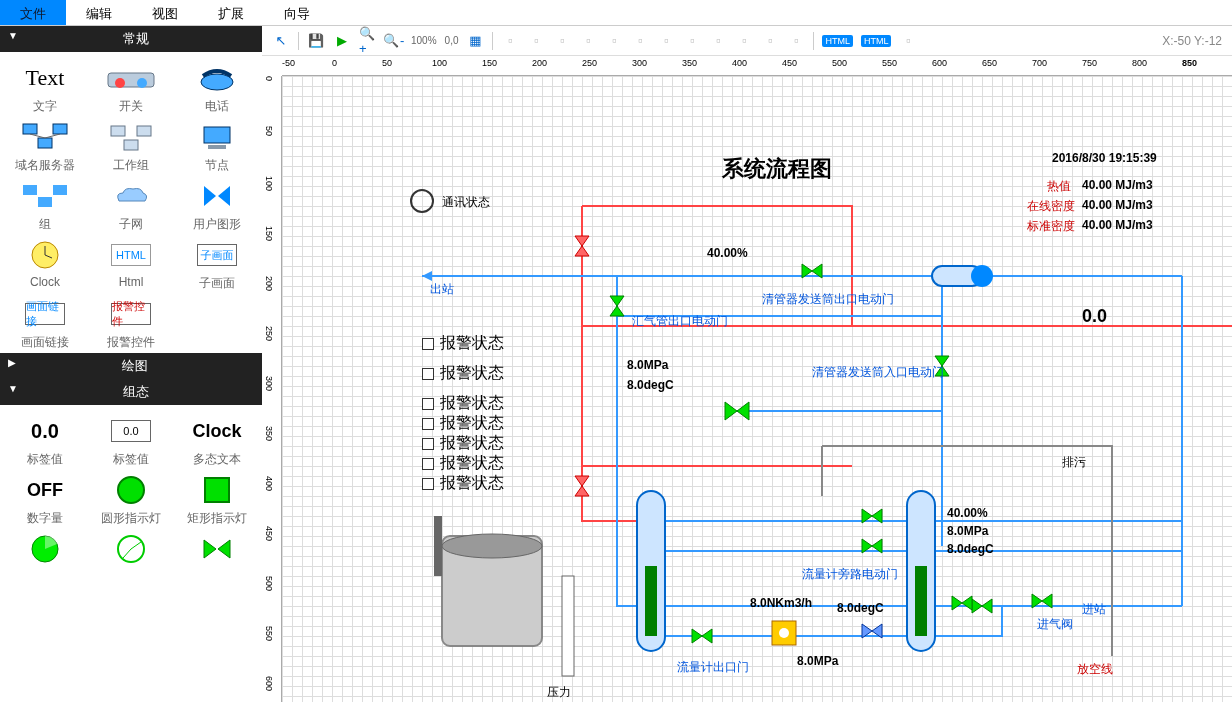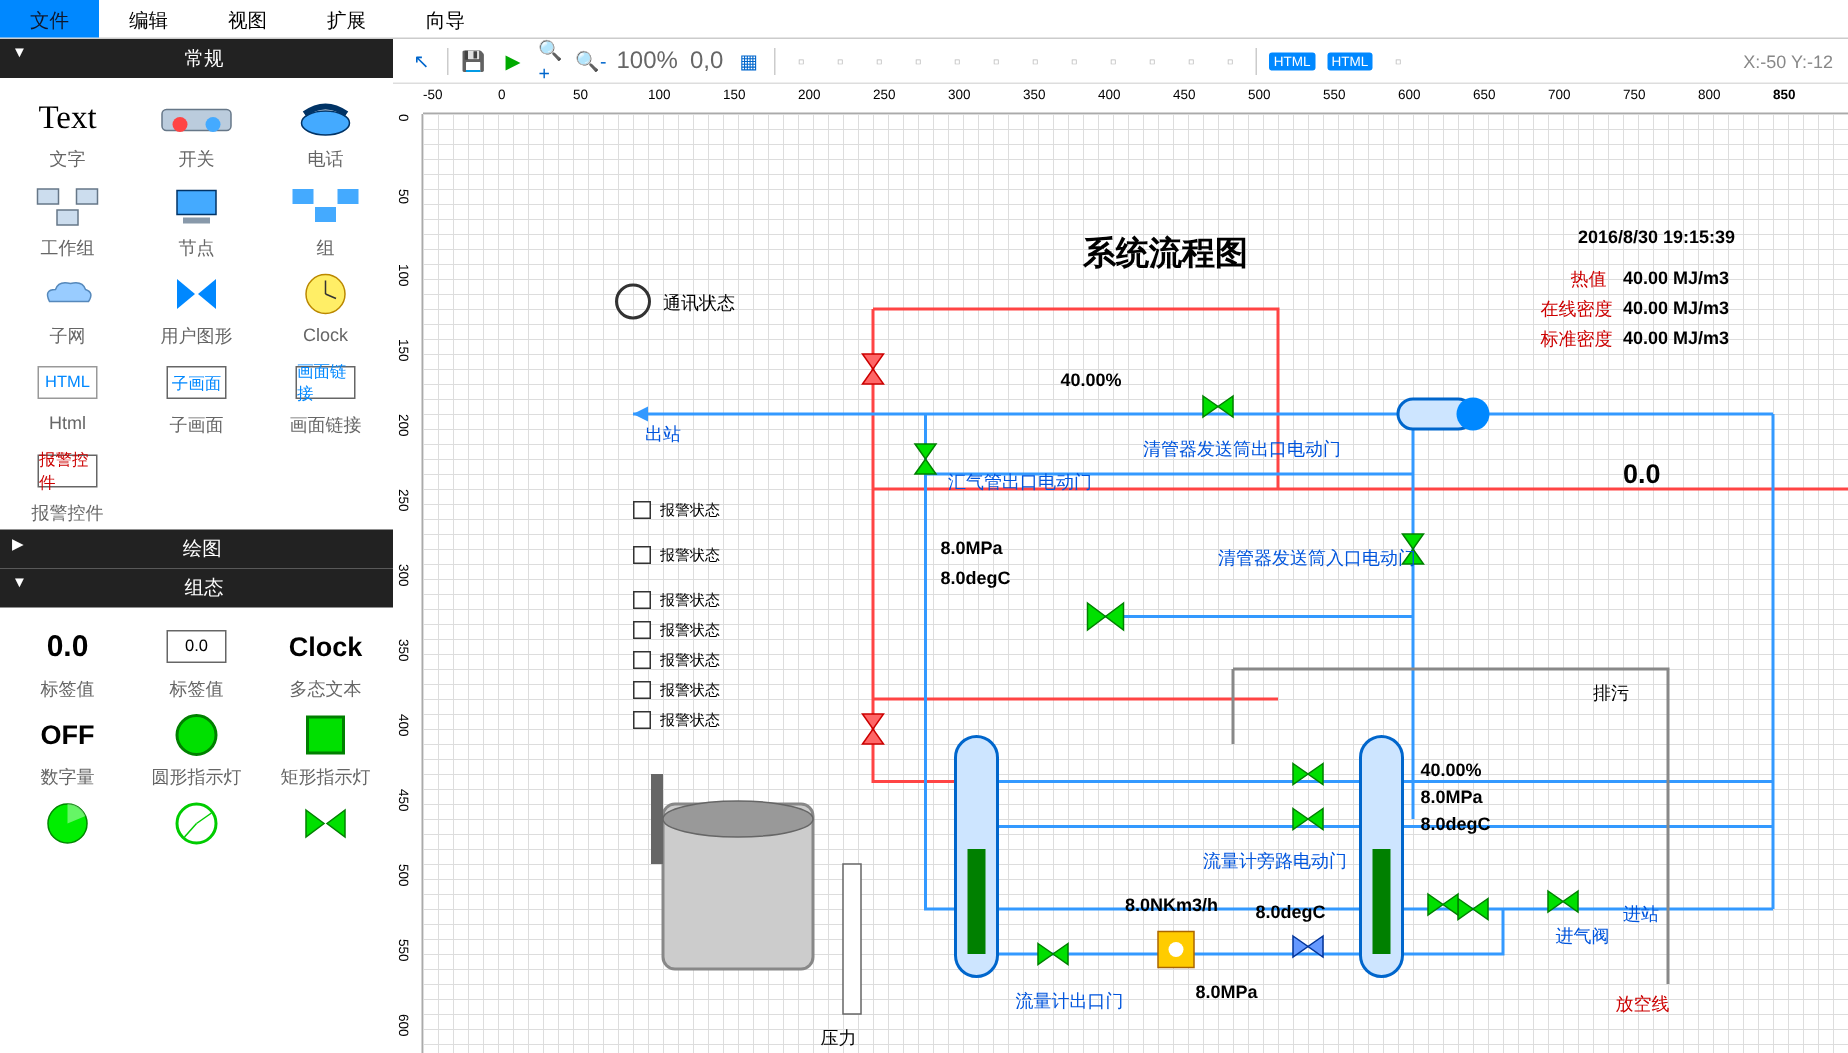--- a/index.html
+++ b/index.html
@@ -16,32 +16,32 @@
 .pitem .ico{width:60px;height:32px;display:flex;align-items:center;justify-content:center}
 .pitem .lbl{font-size:12px;color:#666;margin-top:4px;text-align:center}
 .txticon{font-size:22px;font-family:Georgia}
 .box40{width:40px;height:22px;border:1px solid #666;display:flex;align-items:center;justify-content:center;font-size:11px}
 .workspace{flex:1;position:relative;background:#fff}
 .toolbar{height:30px;display:flex;align-items:center;gap:8px;padding:0 10px;border-bottom:1px solid #ddd}
 .tb{width:18px;height:18px;display:flex;align-items:center;justify-content:center;color:#666;cursor:pointer}
 .tb.blue{color:#0066cc}
 .tb.green{color:#00aa00}
 .tb.dim{color:#bbb}
-.tbtxt{font-size:16px;color:#666}
+.tbtxt{font-size:10px;color:#666}
 .coords{margin-left:auto;font-size:12px;color:#888}
 .ruler-h{height:20px;margin-left:20px;position:relative;background:#fff;border-bottom:1px solid #aaa;font-size:9px}
 .ruler-h .tick{position:absolute;top:2px}
 .ruler-v{width:20px;position:absolute;left:0;top:50px;bottom:0;background:#fff;border-right:1px solid #aaa;font-size:9px}
 .ruler-v .tick{position:absolute;left:2px;writing-mode:vertical-lr}
 .canvas{position:absolute;left:20px;top:50px;right:0;bottom:0;background-image:linear-gradient(#ddd 1px,transparent 1px),linear-gradient(90deg,#ddd 1px,transparent 1px);background-size:10px 10px}
 .diagram{position:absolute;inset:0}
 .dlbl{position:absolute;font-size:12px;color:#0055dd}
 .dval{position:absolute;font-size:12px;color:#000;font-weight:bold}
 .title{position:absolute;font-size:22px;font-weight:bold}
-.cb{position:absolute;display:flex;align-items:center;gap:6px;font-size:10px}
+.cb{position:absolute;display:flex;align-items:center;gap:6px;font-size:16px}
 .cb .box{width:12px;height:12px;border:1px solid #333;background:#fff}
 .valve-g{fill:#00e000;stroke:#008000}
 .valve-r{fill:#ff6666;stroke:#cc0000}
 .valve-b{fill:#6699ff;stroke:#003399}
 .pipe-r{stroke:#ff4444;stroke-width:2;fill:none}
 .pipe-b{stroke:#3399ff;stroke-width:2;fill:none}
 .pipe-g{stroke:#888;stroke-width:2;fill:none}
 .vessel{fill:#cde5ff;stroke:#0066cc;stroke-width:2}
 .greencirc{fill:#00e000;stroke:#008000;stroke-width:2}
 .greensq{fill:#00e000;stroke:#008000;stroke-width:2}
@@ -83,20 +83,32 @@
           <div class="lbl">开关</div>
         </div>
       <div class="pitem">
           <div class="ico">
             <svg width="40" height="28">
               <ellipse cx="20" cy="18" rx="16" ry="8" fill="#4af" stroke="#036"></ellipse>
               <path d="M6 12 Q20 2 34 12" fill="none" stroke="#036" stroke-width="4"></path>
             </svg>
           </div>
           <div class="lbl">电话</div>
+        </div>
+      <div class="pitem">
+          <div class="ico">
+            <svg width="48" height="30">
+              <rect x="2" y="2" width="14" height="10" fill="#4af" stroke="#036"></rect>
+              <rect x="32" y="2" width="14" height="10" fill="#4af" stroke="#036"></rect>
+              <rect x="17" y="16" width="14" height="10" fill="#4af" stroke="#036"></rect>
+              <line x1="9" y1="12" x2="24" y2="16" stroke="#666"></line>
+              <line x1="39" y1="12" x2="24" y2="16" stroke="#666"></line>
+            </svg>
+          </div>
+          <div class="lbl">域名服务器</div>
         </div>
       <div class="pitem">
           <div class="ico">
             <svg width="48" height="30">
               <rect x="4" y="4" width="14" height="10" fill="#cde" stroke="#678"></rect>
               <rect x="30" y="4" width="14" height="10" fill="#cde" stroke="#678"></rect>
               <rect x="17" y="18" width="14" height="10" fill="#cde" stroke="#678"></rect>
             </svg>
           </div>
           <div class="lbl">工作组</div>

